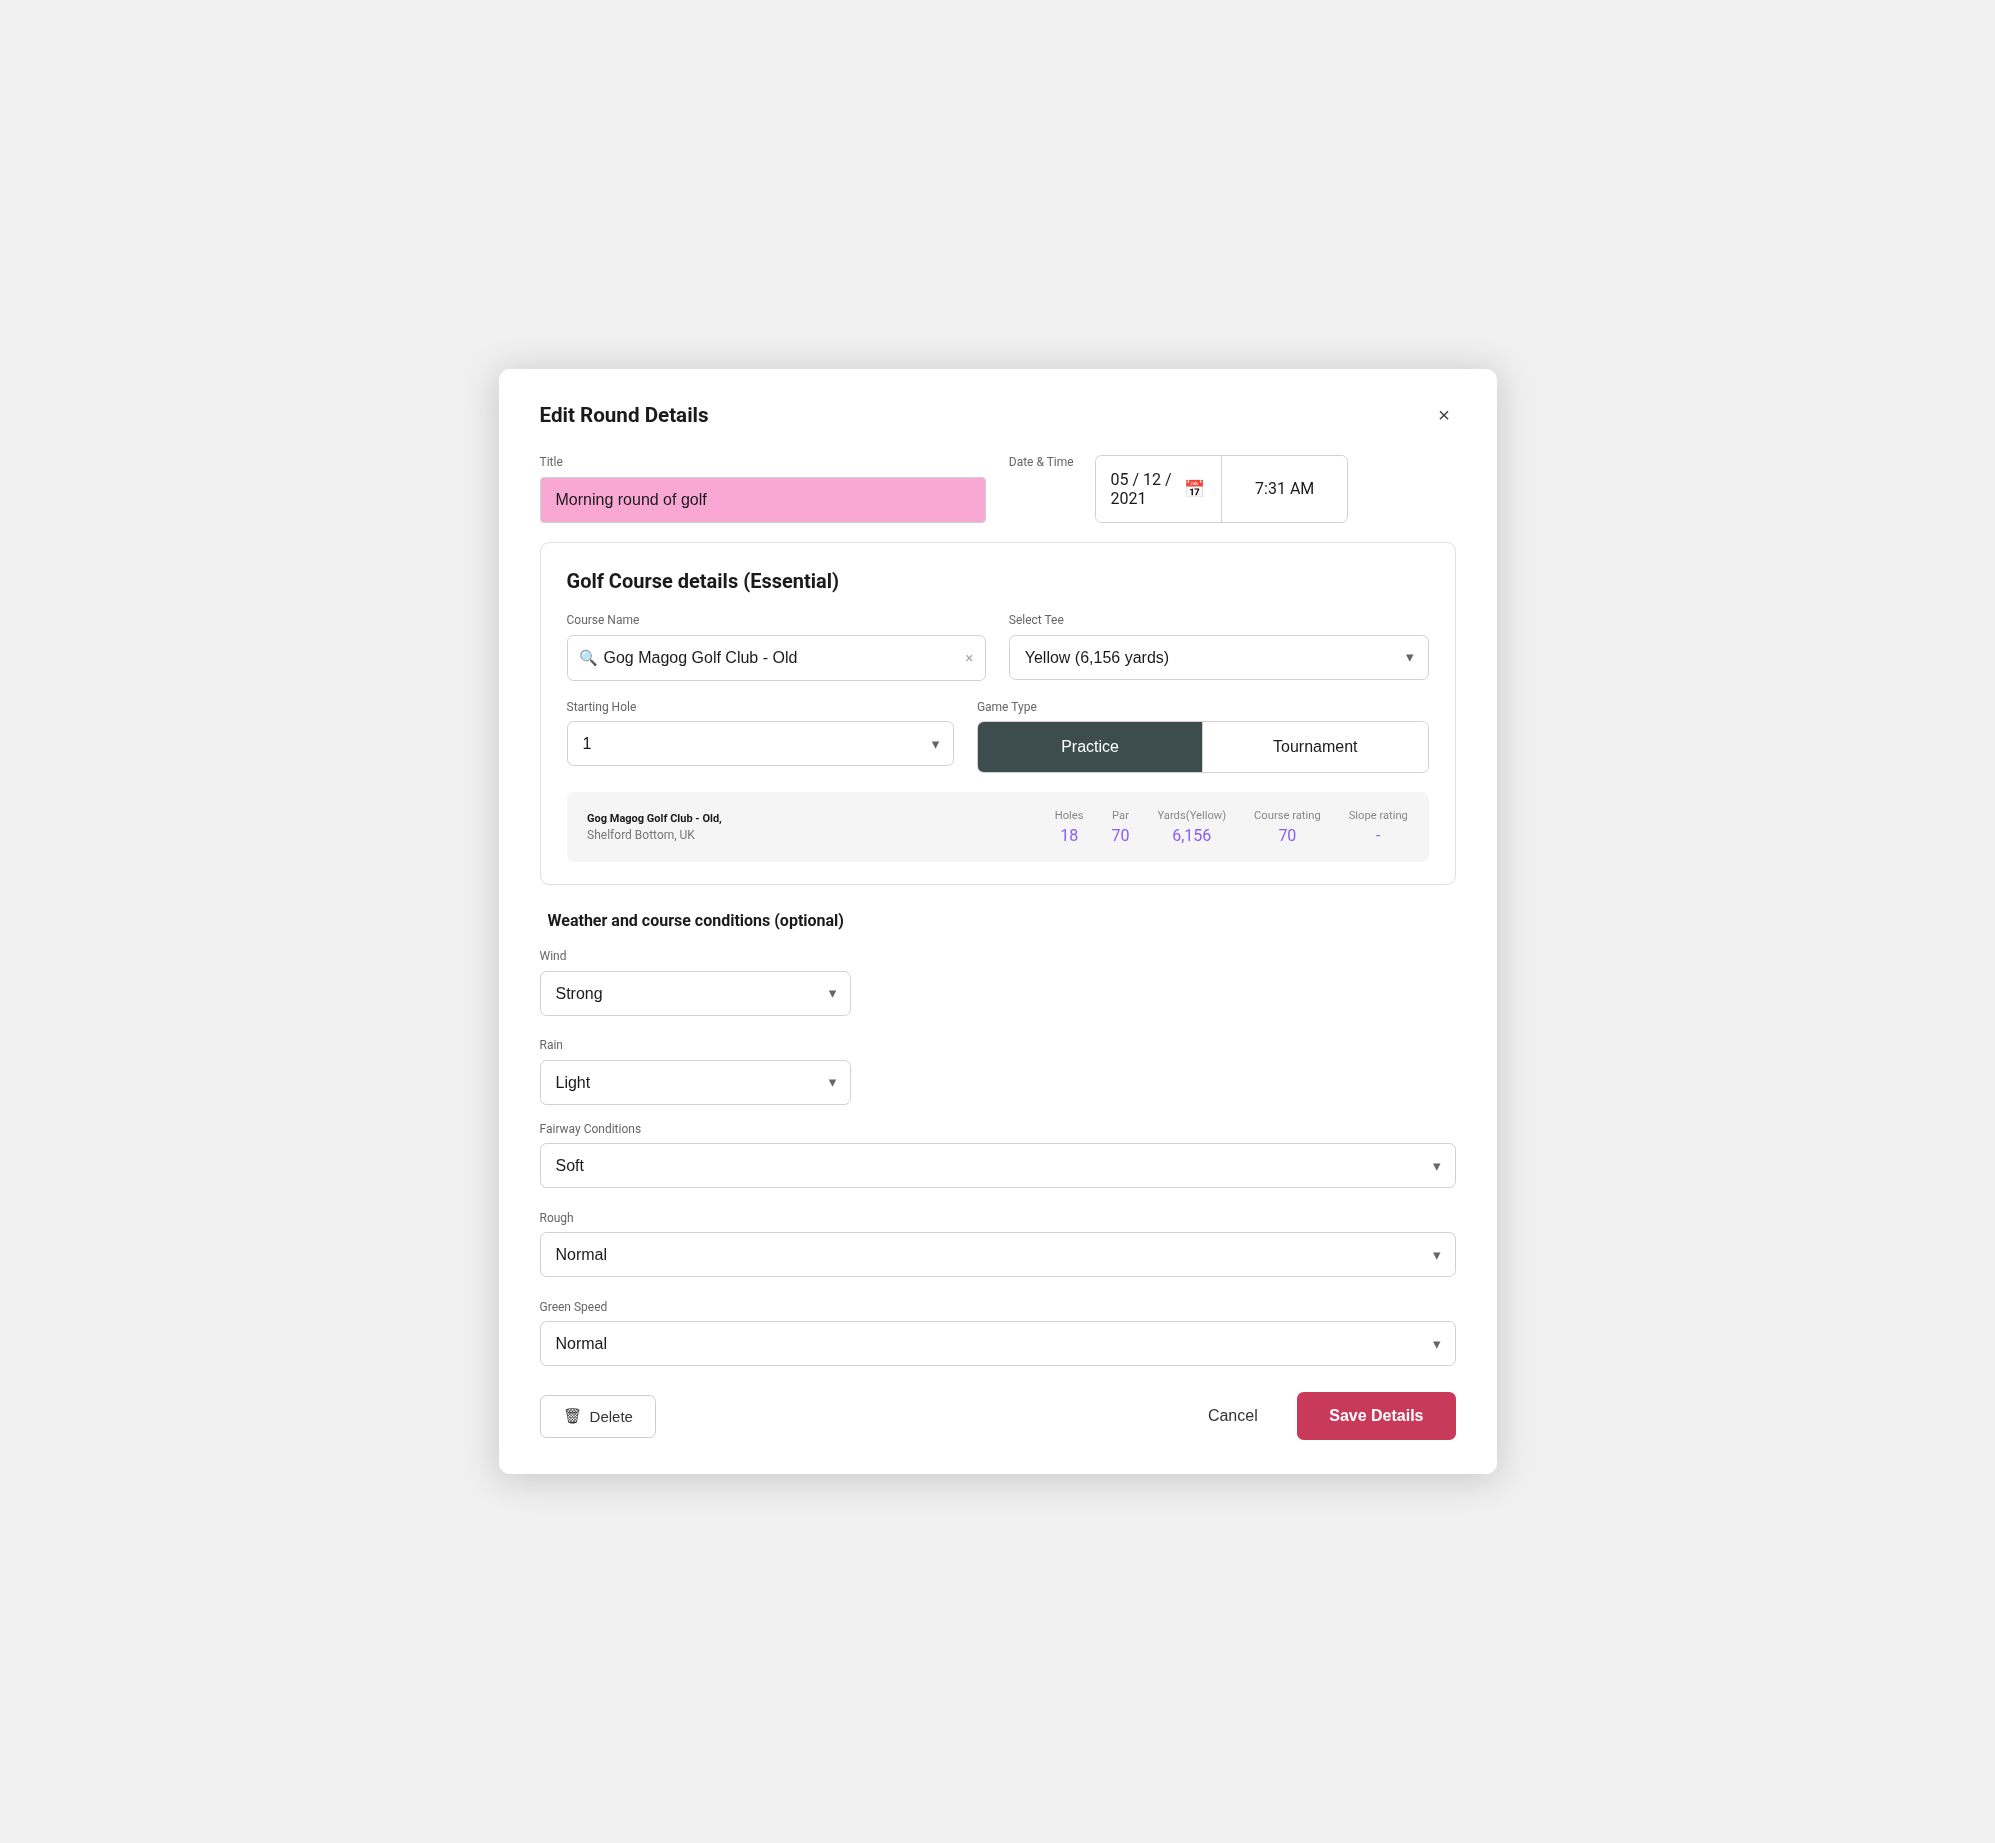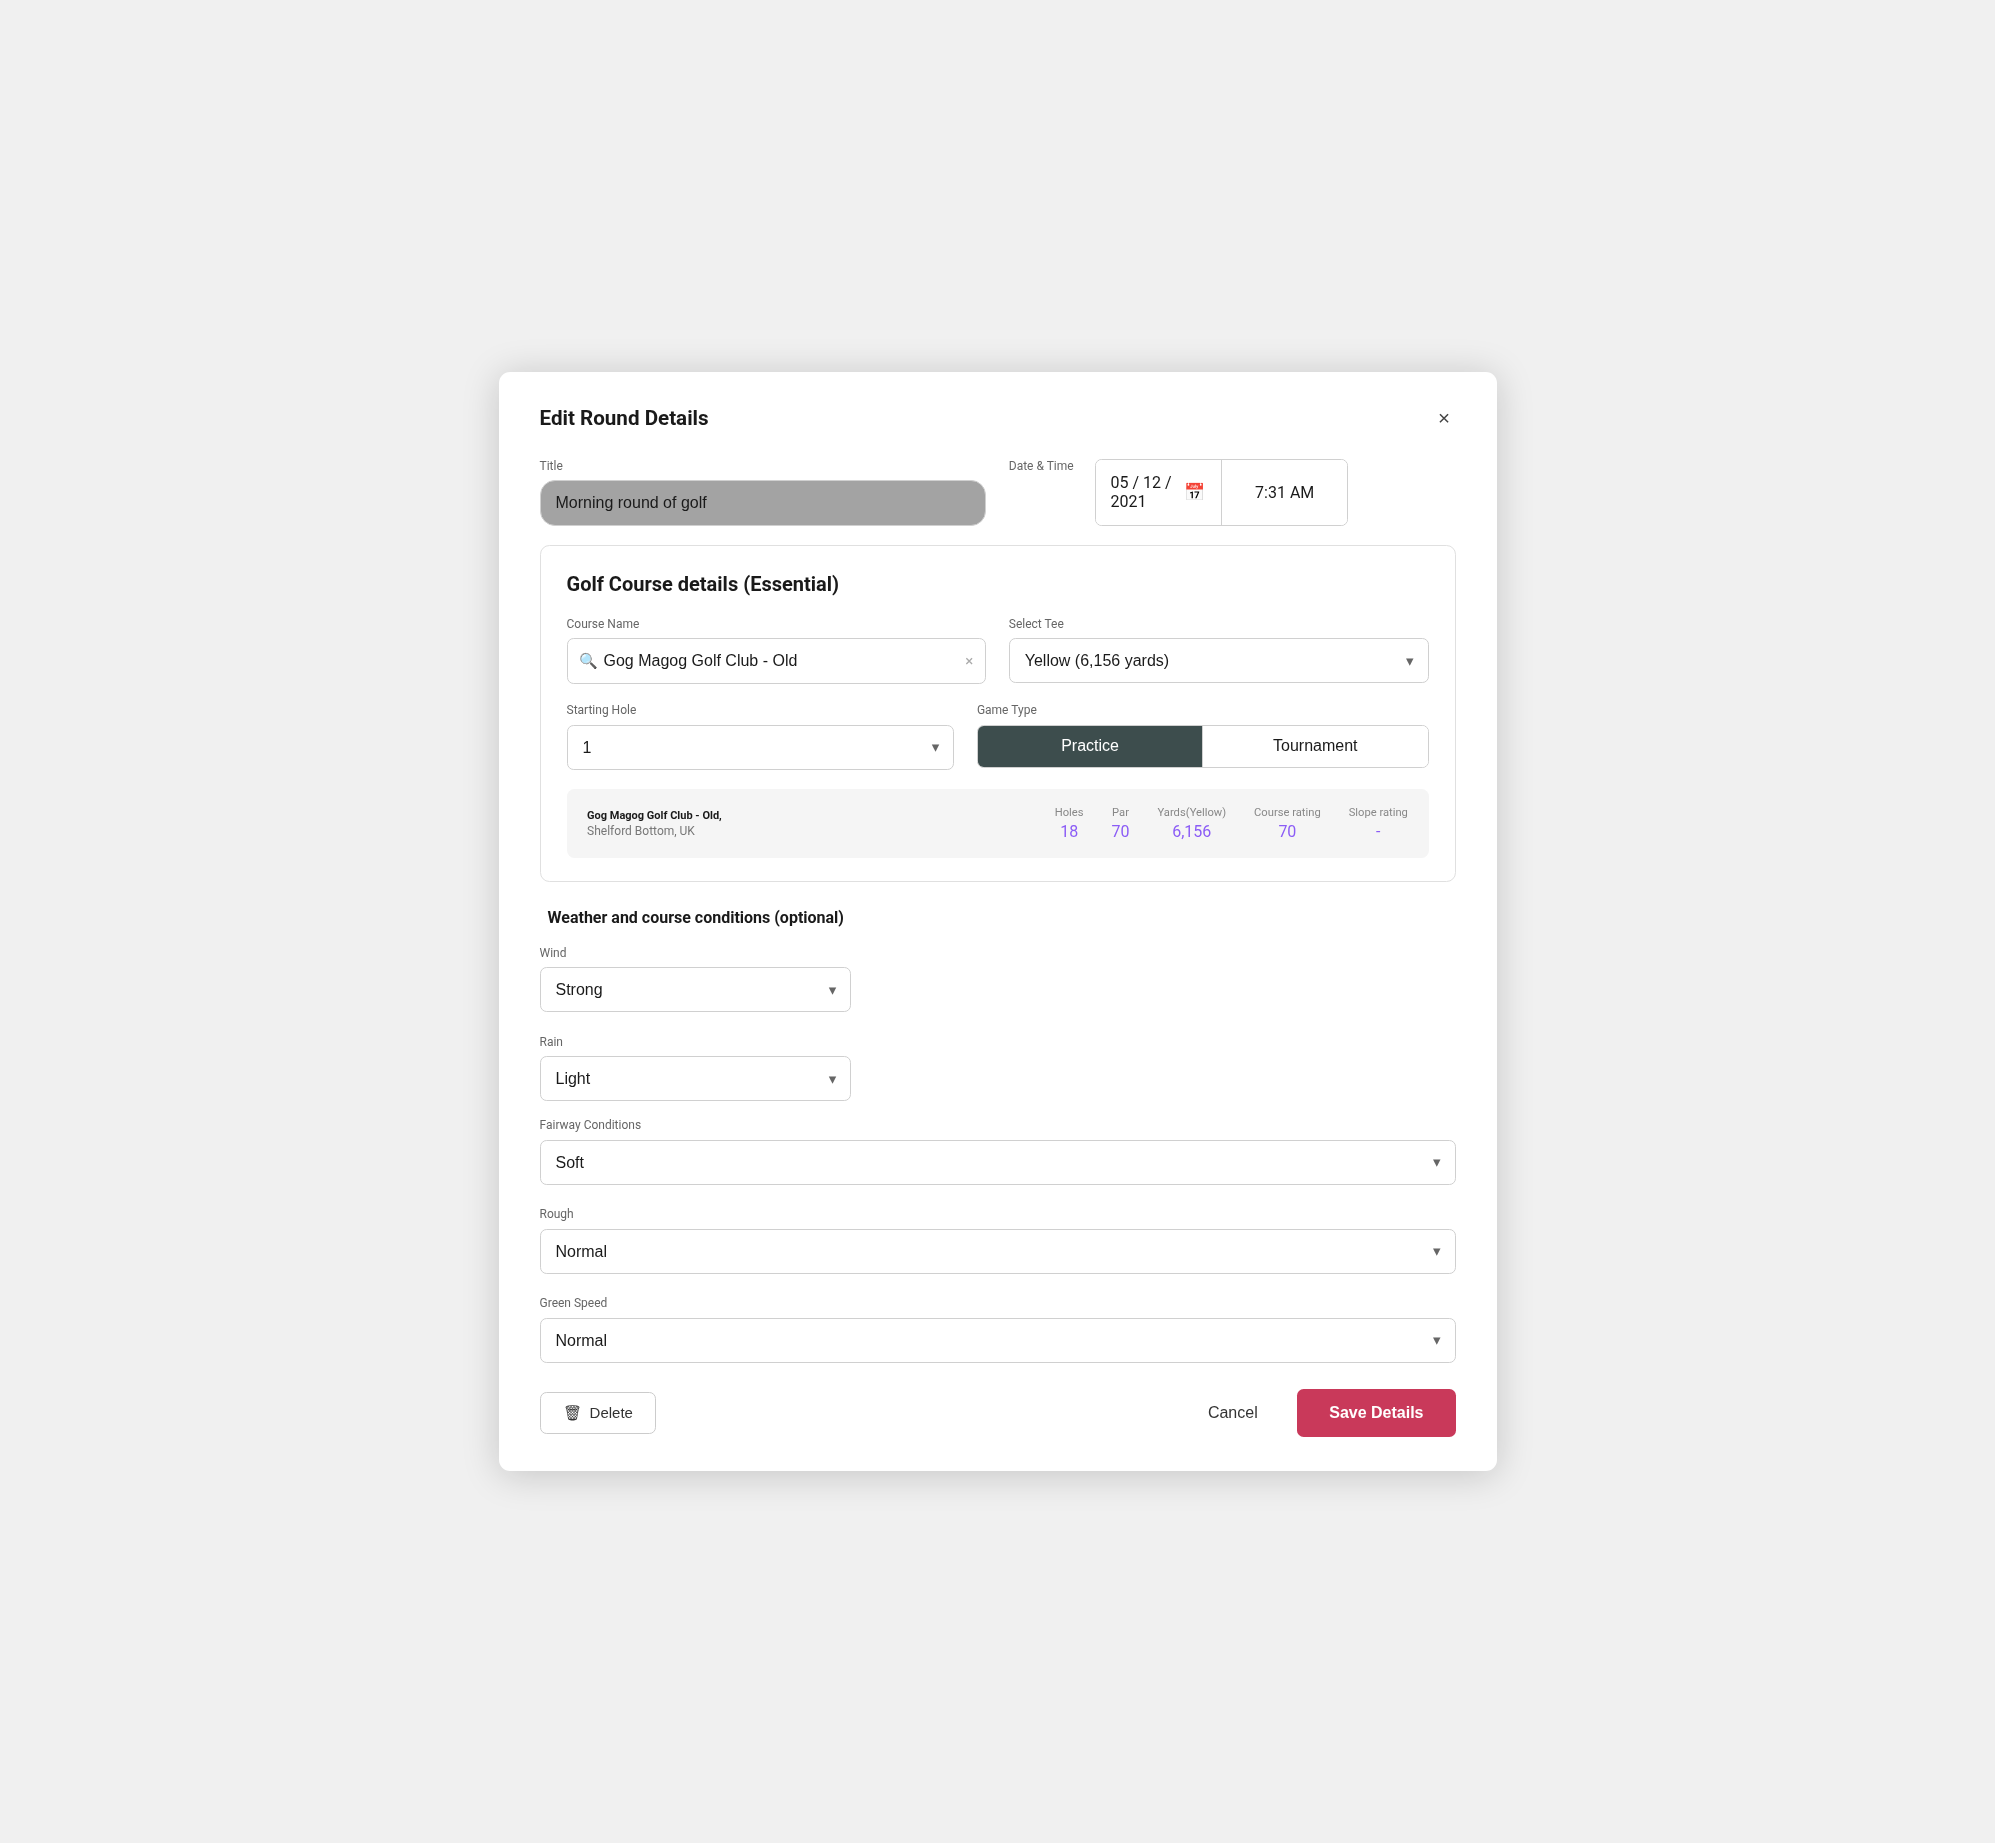--- a/index.html
+++ b/index.html
@@ -52,26 +52,26 @@
       gap: 7.5px;
     }
     .form-group.flex1 { flex: 1; }
     .form-label {
       font-size: 12px;
       color: #666;
       font-weight: 400;
     }
     .form-input {
       border: 1.4px solid #d0d0d0;
-      border-radius: 15px;
+      border-radius: 4px;
       padding: 13px 15px;
       font-size: 16px;
       color: #1a1a1a;
       outline: none;
-      background: #a3a3a3;
+      background: #f9a8d4;
     }
     .date-time-group {
       display: flex;
       gap: 21px;
       flex: 1;
     }
     .date-time-row {
       display: flex;
       gap: 0;
       border: 1.4px solid #d0d0d0;
@@ -163,21 +163,21 @@
       transform: translateY(-50%);
       color: #666;
       pointer-events: none;
       font-size: 15px;
     }
     .game-type-toggle {
       display: flex;
       border: 1.4px solid #d0d0d0;
       border-radius: 6.6px;
       overflow: hidden;
-      height: 43px;
+      height: 52px;
     }
     .toggle-btn {
       flex: 1;
       border: none;
       font-size: 16px;
       font-weight: 500;
       cursor: pointer;
       transition: background 0.2s, color 0.2s;
     }
     .toggle-btn.active {

